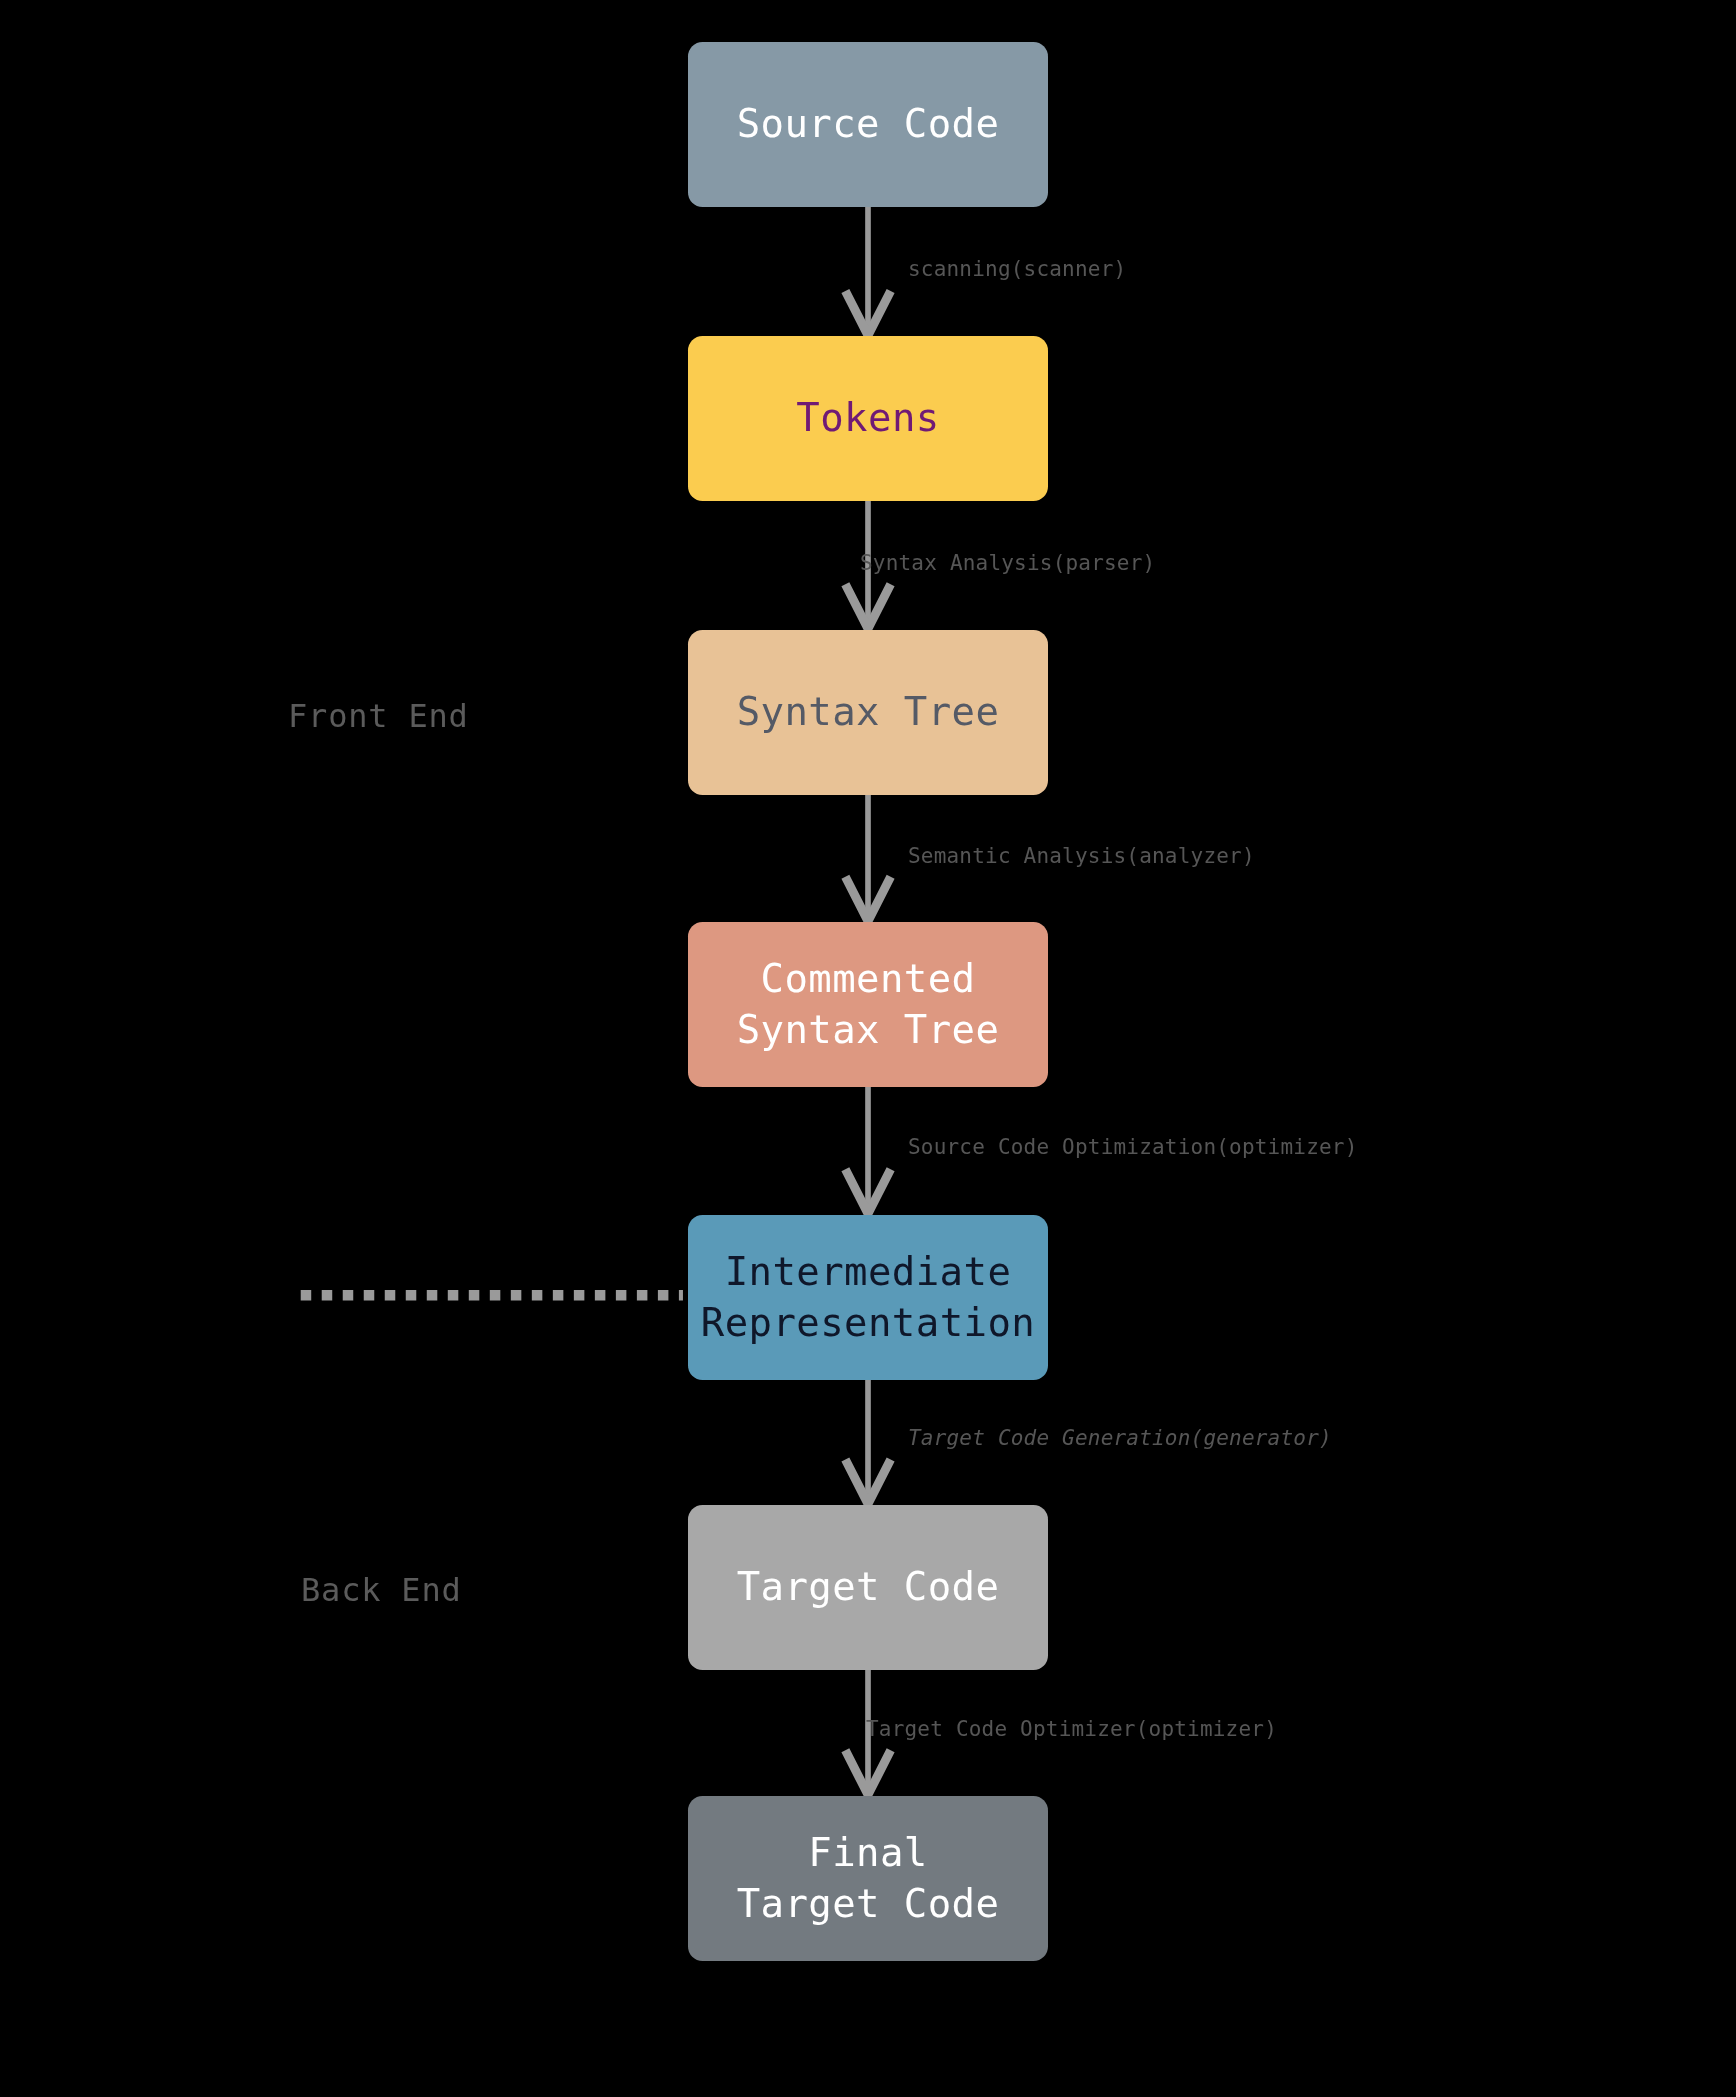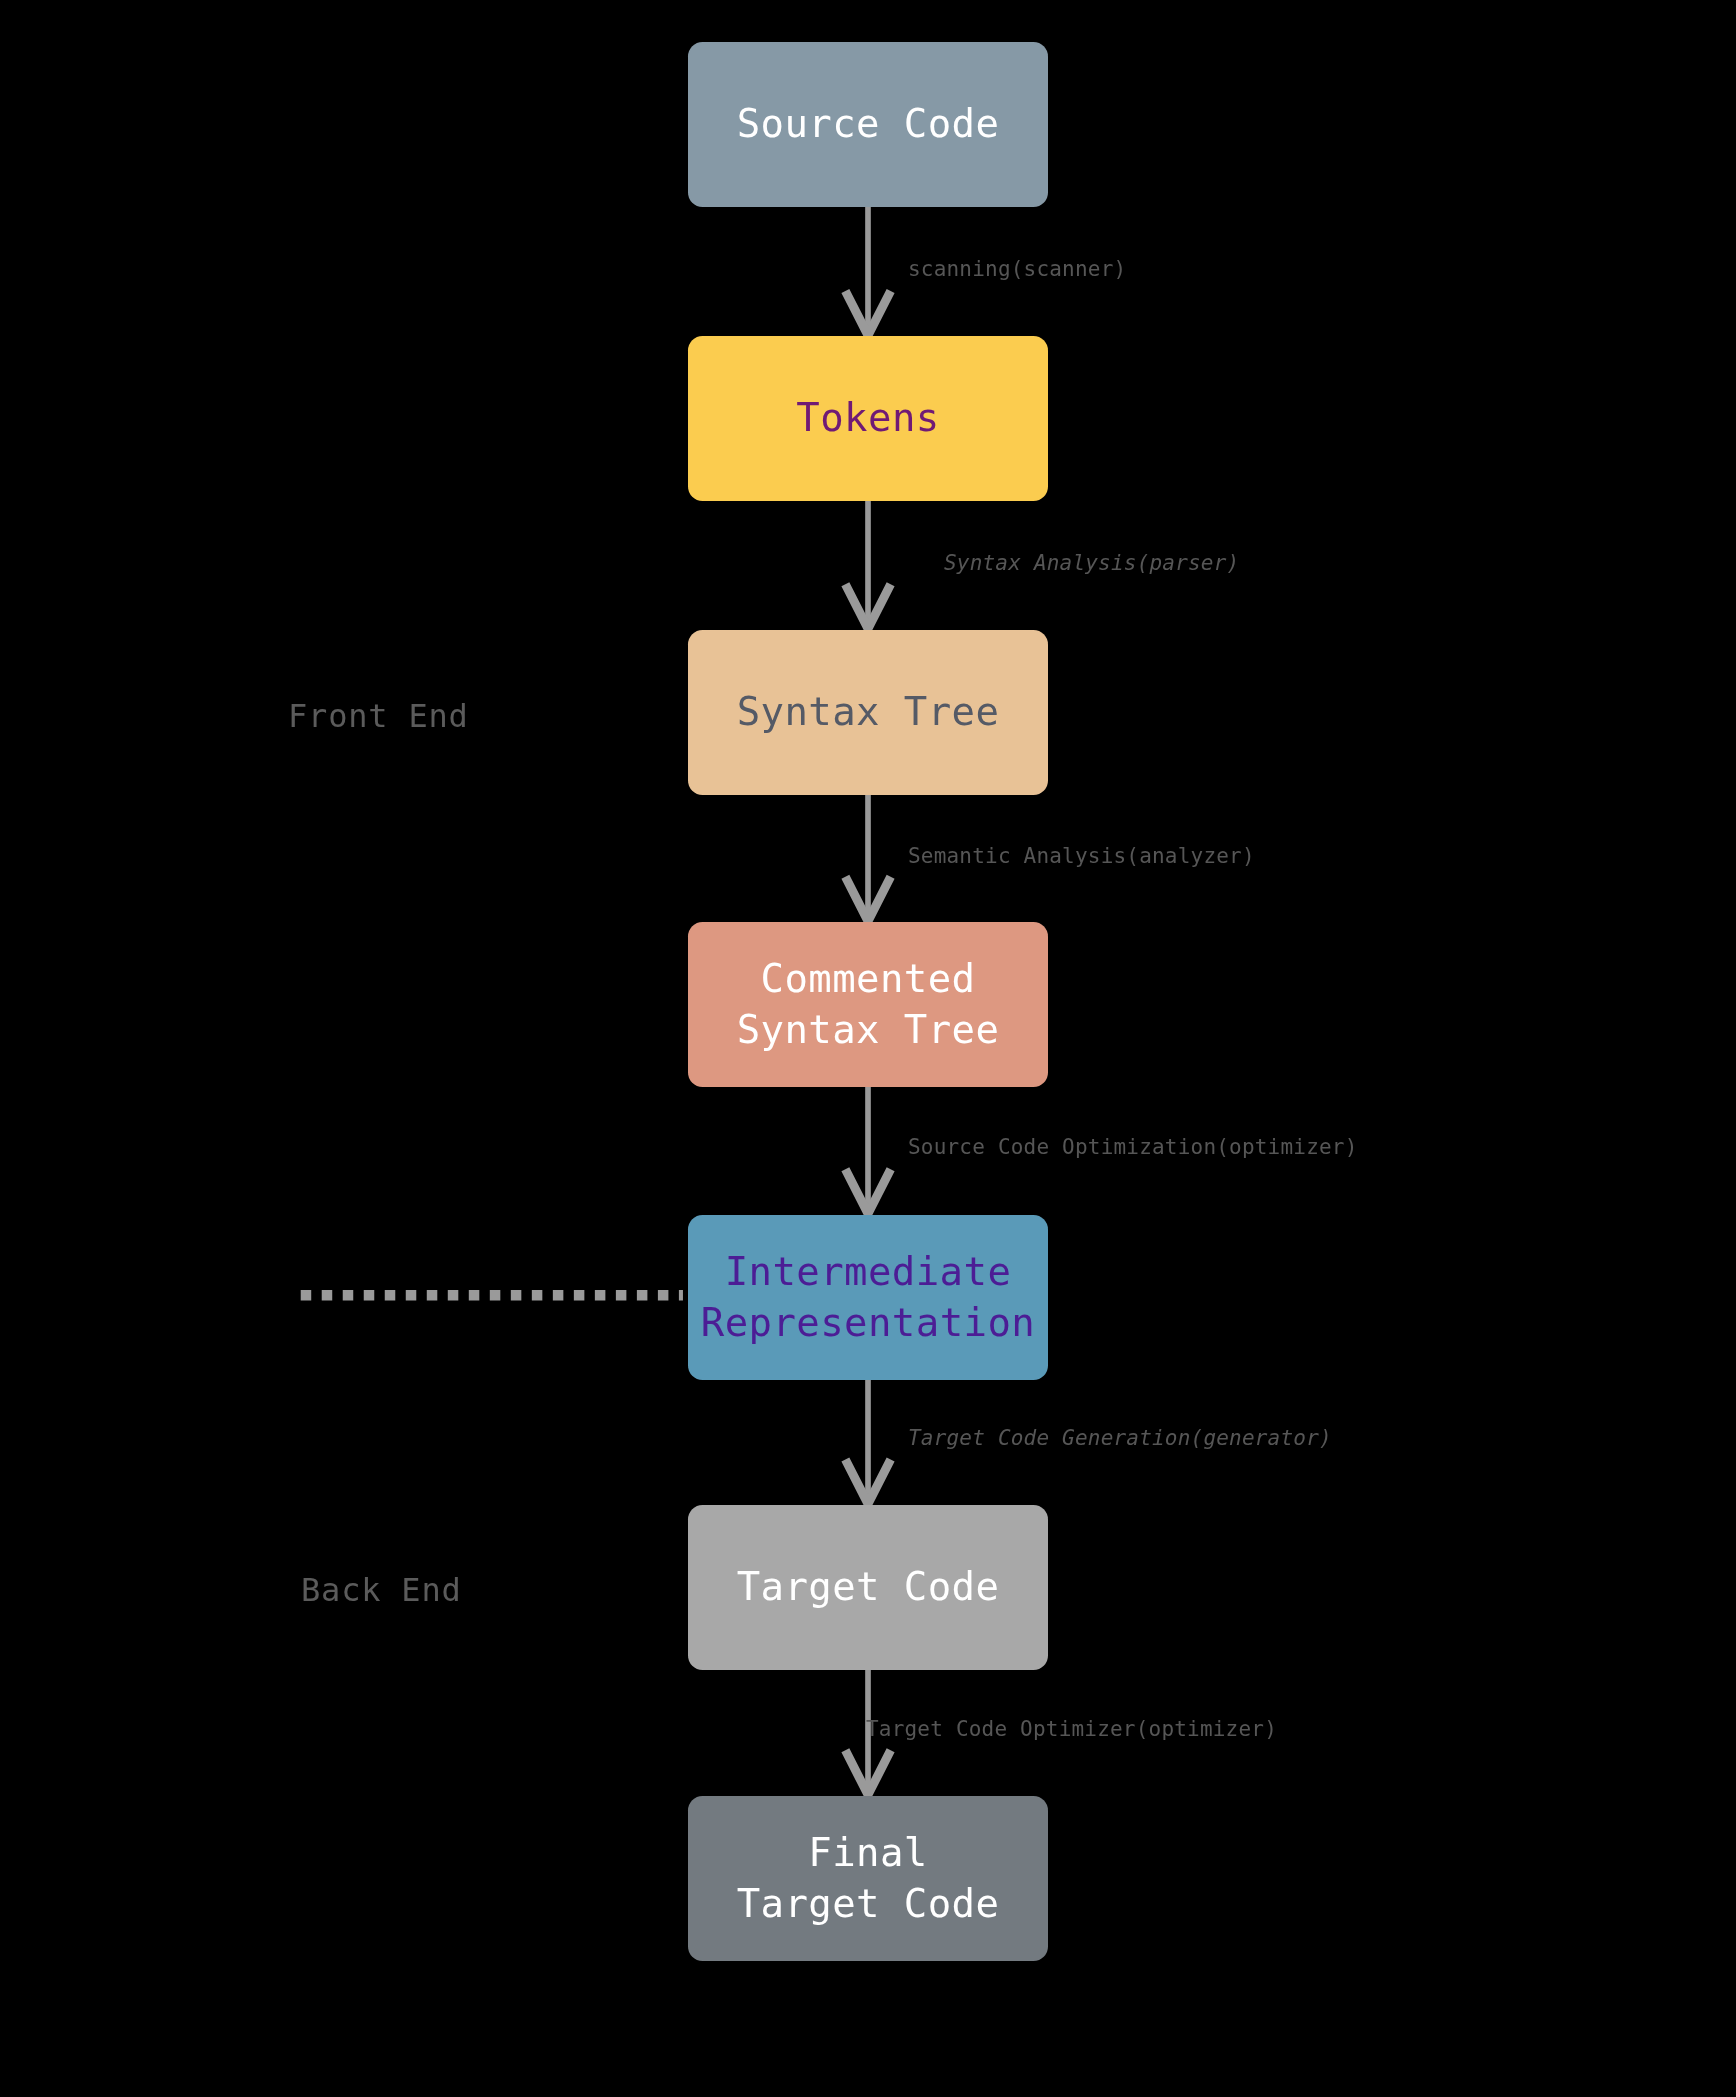--- a/index.html
+++ b/index.html
@@ -105,30 +105,30 @@
         <line x1="372" y1="1603" x2="845" y2="1603" stroke="#9a9a9a" stroke-width="13" stroke-dasharray="13 13" stroke-linecap="butt"></line>
       </g>
   </svg>
 
   <div id="nodes-layer">
       <div class="node" style="left: 688px; top: 42px; width: 360px; height: 165px; background: rgb(134, 153, 166); color: rgb(255, 255, 255);">Source Code</div>
       <div class="node" style="left: 688px; top: 336px; width: 360px; height: 165px; background: rgb(251, 204, 79); color: #701a75;">Tokens</div>
       <div class="node" style="left: 688px; top: 630px; width: 360px; height: 165px; background: rgb(232, 194, 150); color: rgb(85, 90, 102);">Syntax Tree</div>
       <div class="node" style="left: 688px; top: 922px; width: 360px; height: 165px; background: rgb(221, 152, 129); color: rgb(255, 255, 255);">Commented
 Syntax Tree</div>
-      <div class="node" style="left: 688px; top: 1215px; width: 360px; height: 165px; background: rgb(90, 154, 184); color: #4c1d95;">Intermediate
+      <div class="node" style="left: 688px; top: 1215px; width: 360px; height: 165px; background: rgb(90, 154, 184); color: #0f172a;">Intermediate
 Representation</div>
       <div class="node" style="left: 688px; top: 1505px; width: 360px; height: 165px; background: rgb(168, 168, 168); color: rgb(255, 255, 255);">Target Code</div>
       <div class="node" style="left: 688px; top: 1796px; width: 360px; height: 165px; background: rgb(115, 122, 128); color: rgb(255, 255, 255);">Final
 Target Code</div>
     </div>
 
   <div id="edge-labels-layer">
       <div class="edge-label" style="left: 908px; top: 257px;">scanning(scanner)</div>
-      <div class="edge-label" style="left: 944px; top: 551px; font-style: italic;">Syntax Analysis(parser)</div>
+      <div class="edge-label" style="left: 860px; top: 551px;">Syntax Analysis(parser)</div>
       <div class="edge-label" style="left: 908px; top: 844px;">Semantic Analysis(analyzer)</div>
       <div class="edge-label" style="left: 908px; top: 1135px;">Source Code Optimization(optimizer)</div>
       <div class="edge-label" style="left: 908px; top: 1426px; font-style: italic;">Target Code Generation(generator)</div>
       <div class="edge-label" style="left: 866px; top: 1717px;">Target Code Optimizer(optimizer)</div>
     </div>
 
   <div id="phase-labels-layer">
       <div class="phase-label" style="left: 288px; top: 697px;">Front End</div>
       <div class="phase-label" style="left: 301px; top: 1571px;">Back End</div>
     </div>

